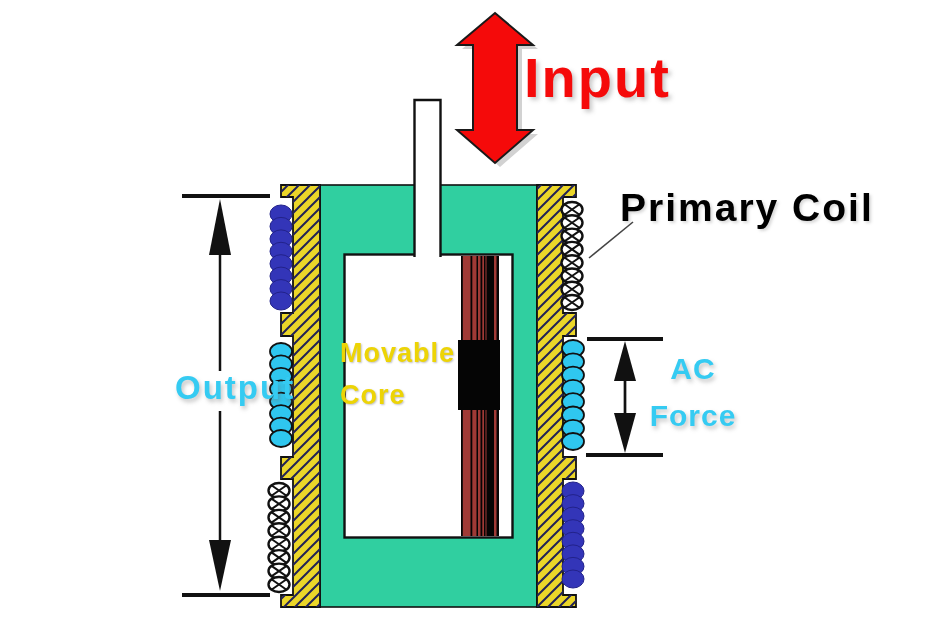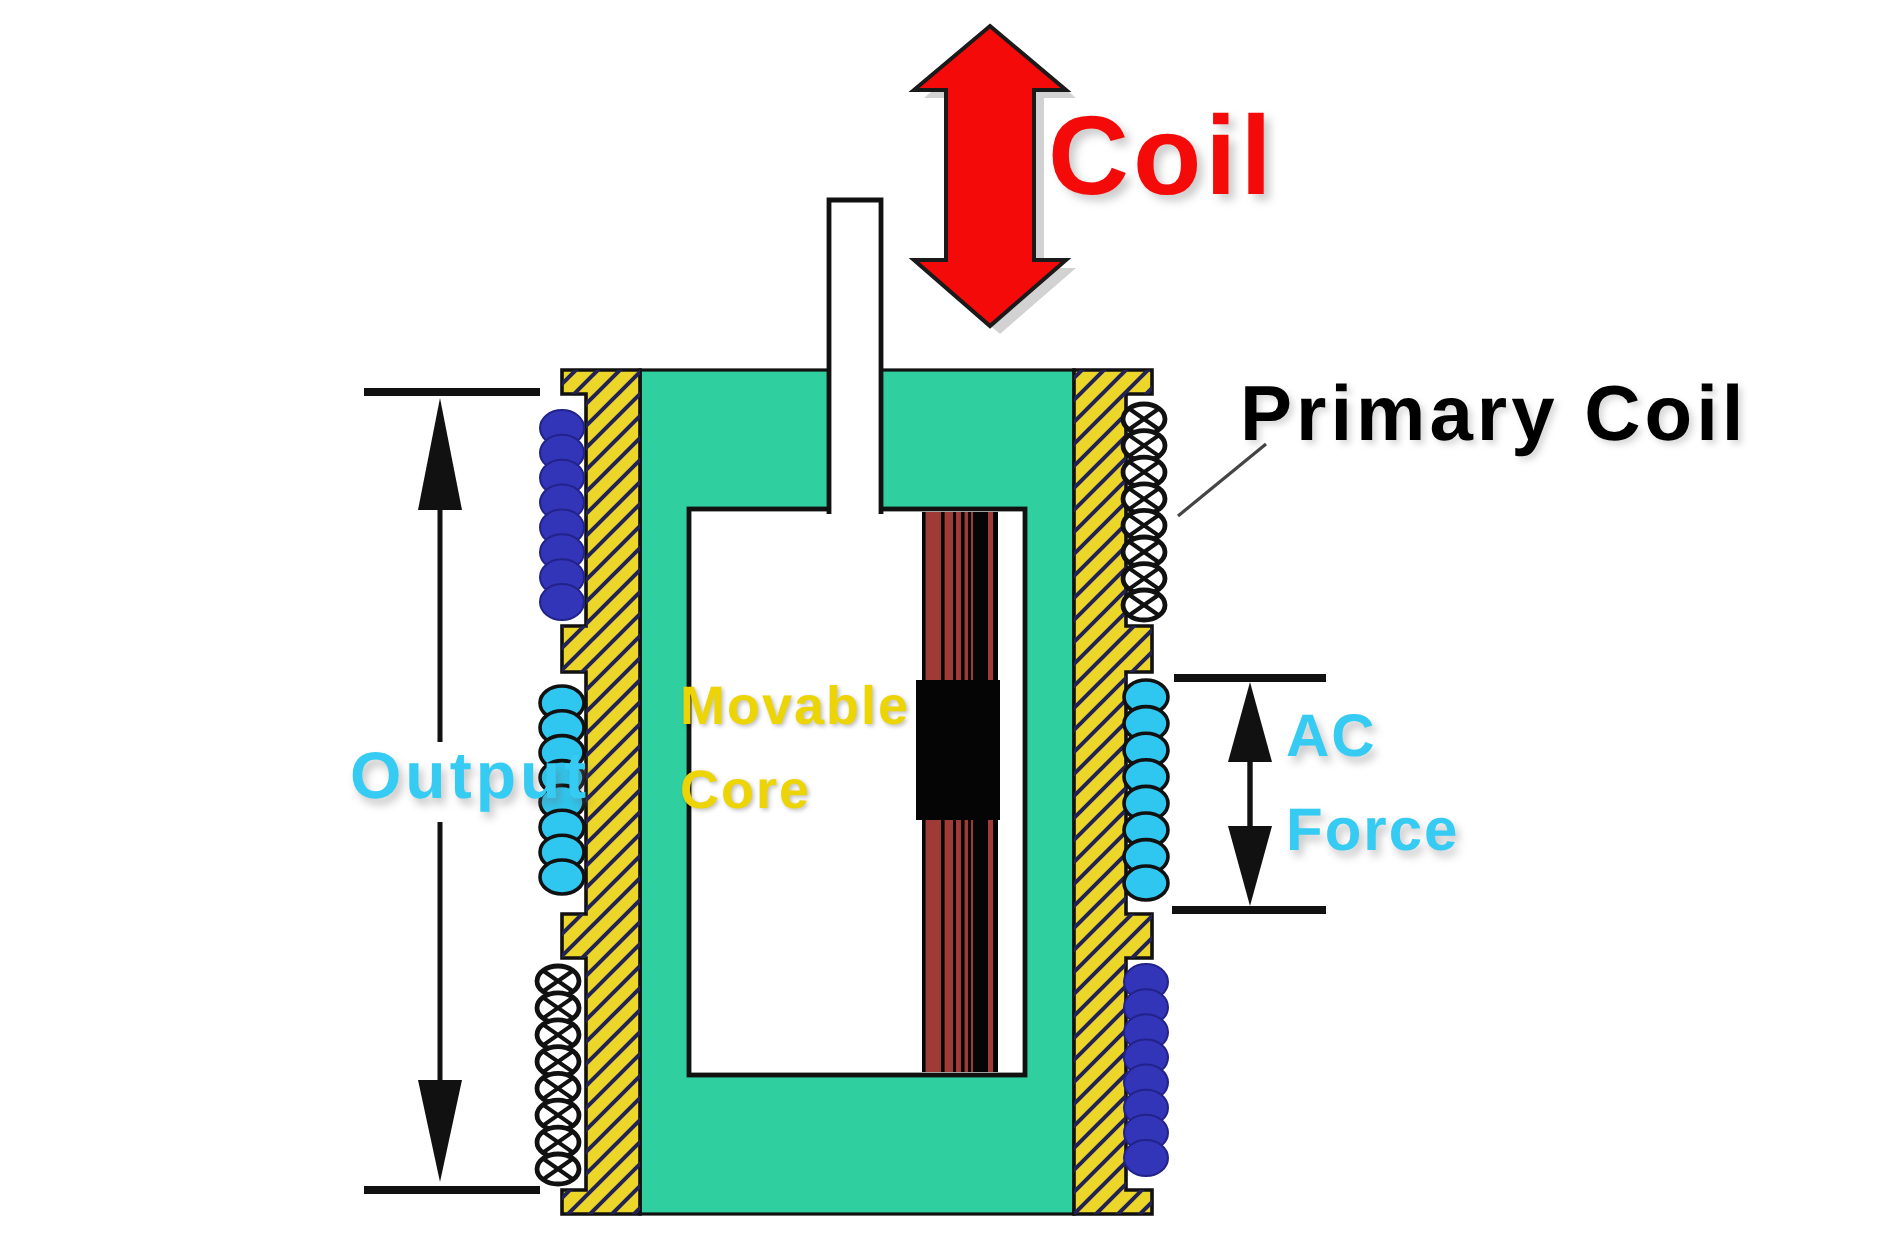--- a/index.html
+++ b/index.html
@@ -9,21 +9,21 @@
     font-family:"Liberation Sans",sans-serif;
   }
   .stage svg{position:absolute;left:0;top:0;}
   .lbl{position:absolute;font-weight:bold;white-space:nowrap;line-height:1;}
   .lbl-force{left:524px;top:50px;font-size:56px;letter-spacing:2px;color:var(--force-red);
              text-shadow:3px 3px 4px rgba(110,110,110,.35);}
   .lbl-primary{left:620px;top:188px;font-size:39px;letter-spacing:2px;color:var(--label-black);
              text-shadow:2px 2px 3px rgba(130,130,130,.3);}
   .lbl-output{left:135px;top:371px;font-size:33px;letter-spacing:2px;color:var(--label-cyan);
              text-shadow:2px 3px 4px rgba(110,110,110,.4);margin-left:40px;}
-  .lbl-ac{left:643px;top:354px;width:100px;text-align:left;font-size:30px;letter-spacing:1px;
+  .lbl-ac{left:643px;top:354px;width:100px;text-align:center;font-size:30px;letter-spacing:1px;
           color:var(--label-cyan);text-shadow:2px 3px 4px rgba(110,110,110,.4);}
   .lbl-ac .line{height:47px;}
   .lbl-core{left:340px;top:340px;width:152px;text-align:left;font-size:27px;letter-spacing:1px;
           color:var(--label-yellow);text-shadow:1px 1px 2px rgba(0,0,0,.25);}
   .lbl-core .line{height:42px;}
 
   
   .teal{fill:var(--housing-teal);stroke:var(--outline);stroke-width:1.6;}
   .yellow{fill:var(--bobbin-yellow);stroke:var(--outline);stroke-width:1.8;}
   .hatchfill{fill:url(#hatch);stroke:none;}
@@ -170,21 +170,21 @@
       <line x1="587" y1="339" x2="663" y2="339" class="dim" stroke-width="4"></line>
       <line x1="586" y1="455" x2="663" y2="455" class="dim" stroke-width="4"></line>
       <line x1="625" y1="378" x2="625" y2="417" class="dim" stroke-width="2.7"></line>
       <polygon class="dimhead" points="625,341 636,381 614,381"></polygon>
       <polygon class="dimhead" points="625,453 636,413 614,413"></polygon>
     </g>
 
     <line x1="589" y1="258" x2="633" y2="222" class="pointer"></line>
   </svg>
 
-  <div class="lbl lbl-force">Coil</div>
+  <div class="lbl lbl-force">Input</div>
   <div class="lbl lbl-primary">Primary Coil</div>
   <div class="lbl lbl-output">Output</div>
   <div class="lbl lbl-ac">
     <div class="line">AC</div>
     <div class="line">Force</div>
   </div>
   <div class="lbl lbl-core">
     <div class="line">Movable</div>
     <div class="line">Core</div>
   </div>

